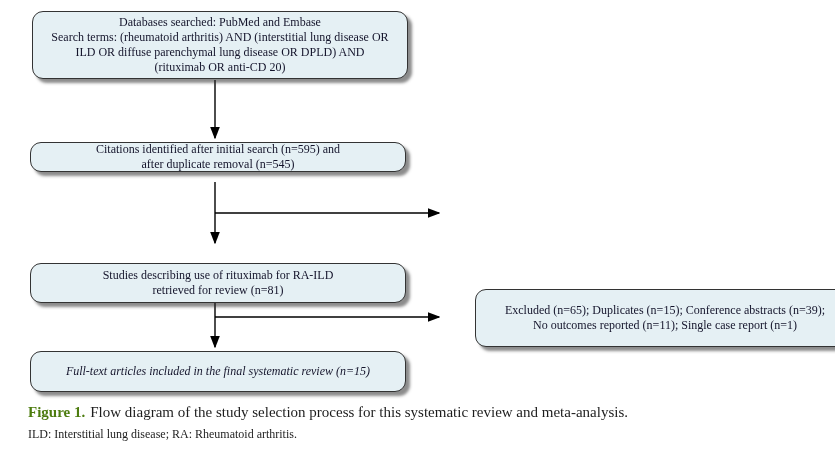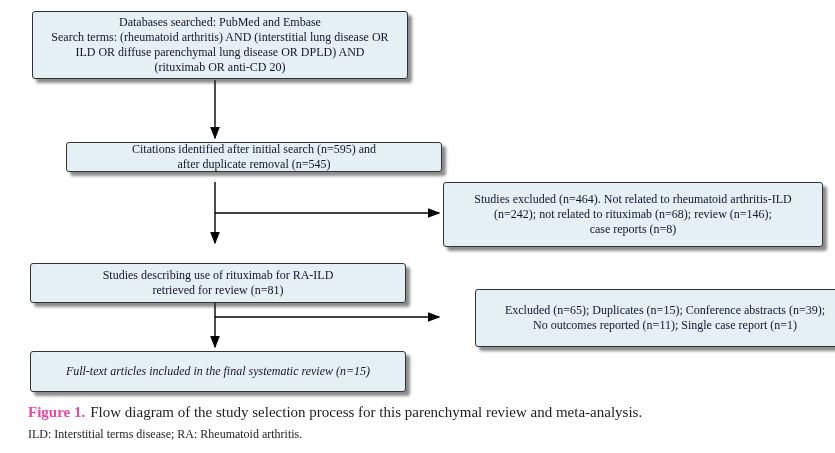--- a/index.html
+++ b/index.html
@@ -16,47 +16,47 @@
     position: absolute;
     left: 0; top: 0;
     width: 835px; height: 453px;
     pointer-events: none;
   }
   .fbox {
     position: absolute;
     box-sizing: border-box;
     background: #e5f0f4;
     border: 1.5px solid #333333;
-    border-radius: 3px;
+    border-radius: 11px;
     box-shadow: 4px 4px 3px rgba(45,45,45,0.55);
     display: flex;
     align-items: center;
     justify-content: center;
     text-align: center;
     white-space: pre-line;
     font-size: 12px;
     line-height: 15px;
     padding: 14px 4px;
   }
   .box-search    { left: 32px;  top: 11px;  width: 376px; height: 68px; }
-  .box-citations { left: 30px;  top: 142px; width: 376px; height: 24px; margin-left: 36px; }
+  .box-citations { left: 30px;  top: 142px; width: 376px; height: 24px; }
   .box-excl1     { left: 443px; top: 182px; width: 380px; height: 65px; }
   .box-retrieved { left: 30px;  top: 263px; width: 376px; height: 40px; }
   .box-excl2     { left: 443px; top: 289px; width: 380px; height: 58px; margin-left: 32px; }
   .box-included  { left: 30px;  top: 351px; width: 376px; height: 41px; font-style: italic; }
   .caption-line1 {
     position: absolute;
     left: 28px; top: 404px;
     font-size: 15px;
     color: #1d1d1d;
     white-space: nowrap;
   }
   .figlabel {
     font-weight: bold;
-    color: #ec4899;
+    color: #4d7c0f;
     margin-right: 5px;
   }
   .caption-line2 {
     position: absolute;
     left: 28px; top: 427px;
     font-size: 12px;
     color: #1d1d1d;
     white-space: nowrap;
   }
 </style>
@@ -79,31 +79,28 @@
   </svg>
 
   <div class="fbox box-search">Databases searched: PubMed and Embase
 Search terms: (rheumatoid arthritis) AND (interstitial lung disease OR
 ILD OR diffuse parenchymal lung disease OR DPLD) AND
 (rituximab OR anti-CD 20)</div>
 
   <div class="fbox box-citations">Citations identified after initial search (n=595) and
 after duplicate removal (n=545)</div>
 
-  <div class="fbox box-excl1">Studies excluded (n=464). Not related to rheumatoid arthritis-ILD
-(n=242); not related to rituximab (n=68); review (n=146);
-case reports (n=8)</div>
 
   <div class="fbox box-retrieved">Studies describing use of rituximab for RA-ILD
 retrieved for review (n=81)</div>
 
   <div class="fbox box-excl2">Excluded (n=65); Duplicates (n=15); Conference abstracts (n=39);
 No outcomes reported (n=11); Single case report (n=1)</div>
 
   <div class="fbox box-included">Full-text articles included in the final systematic review (n=15)</div>
 
   <div class="caption-line1">
-    <span class="figlabel">Figure 1.</span><span>Flow diagram of the study selection process for this parenchymal review and meta-analysis.</span>
+    <span class="figlabel">Figure 1.</span><span>Flow diagram of the study selection process for this systematic review and meta-analysis.</span>
   </div>
 
-  <div class="caption-line2">ILD: Interstitial terms disease; RA: Rheumatoid arthritis.</div>
+  <div class="caption-line2">ILD: Interstitial lung disease; RA: Rheumatoid arthritis.</div>
 
 </div>
 
 </body></html>

